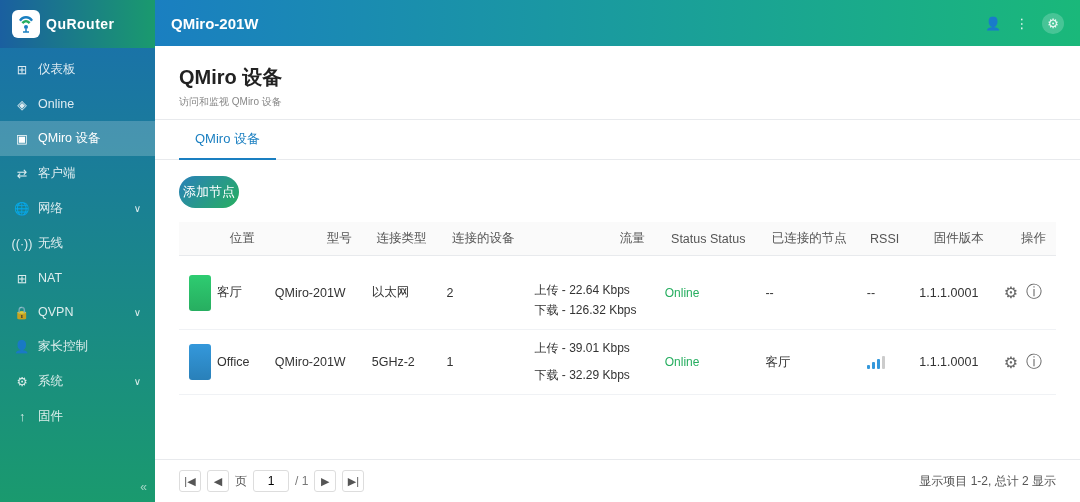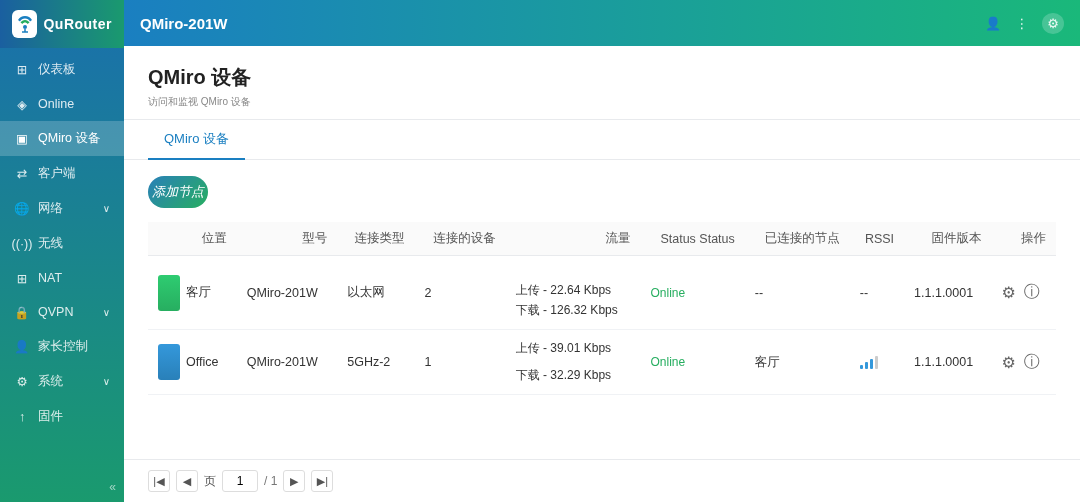--- a/index.html
+++ b/index.html
@@ -1,20 +1,20 @@
 <!DOCTYPE html>
 <html><head>
   <meta charset="utf-8">
   <style>
     * { box-sizing: border-box; margin: 0; padding: 0; }
     body { font-family: -apple-system, BlinkMacSystemFont, 'Segoe UI', sans-serif; font-size: 13px; background: #f0f2f5; display: flex; height: 502px; overflow: hidden; }
 
     
     .sidebar {
-      width: 124px;
+      width: 155px;
       background: linear-gradient(180deg, #1a6fad 0%, #1a9a6e 100%);
       display: flex;
       flex-direction: column;
       color: #fff;
       flex-shrink: 0;
     }
     .sidebar-header {
       display: flex;
       align-items: center;
       padding: 10px 12px;
@@ -124,21 +124,20 @@
     .legend-dot.secondary { background: #3498db; }
     .add-btn {
       background: linear-gradient(135deg, #2980b9, #27ae60);
       color: #fff;
       border: none;
       border-radius: 16px;
       padding: 7px 4px;
       font-size: 13px;
       cursor: pointer;
       white-space: nowrap;
-      font-style: italic;
     }
 
     
     .data-table { width: 100%; border-collapse: collapse; font-size: 12.5px; }
     .data-table th {
       text-align: right;
       padding: 8px 10px;
       color: #555;
       font-weight: 500;
       border-bottom: 1px solid #e8eaed;
@@ -359,16 +358,17 @@
       <div class="pagination">
         <div class="pagination-left">
           <button class="page-btn">|◀</button>
           <button class="page-btn">◀</button>
           <span>页</span>
           <input class="page-input" value="1" style="">
           <span class="page-total">/ 1</span>
           <button class="page-btn">▶</button>
           <button class="page-btn">▶|</button>
         </div>
+        <div class="pagination-right">显示项目 1-2, 总计 2  显示</div>
       </div>
     </div>
   </div>
 </div>
 
 </body></html>

